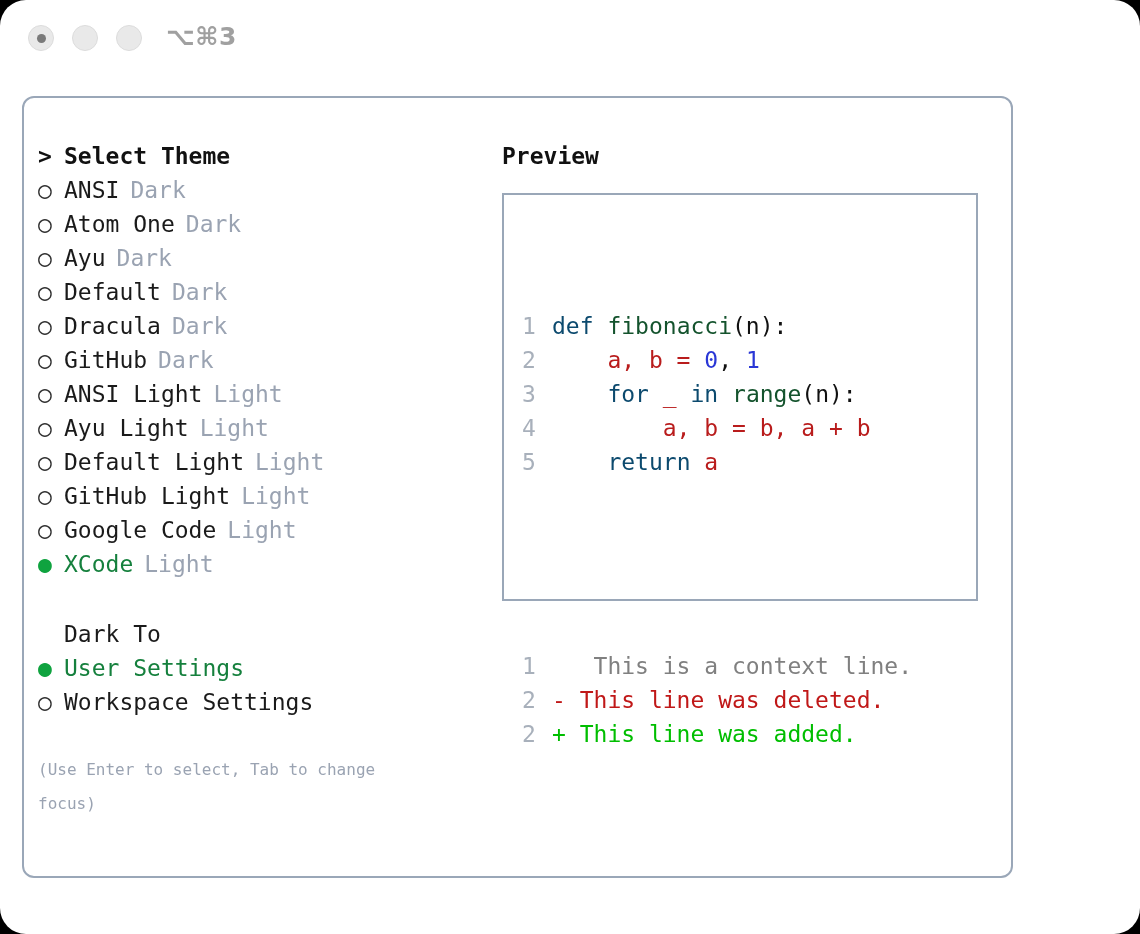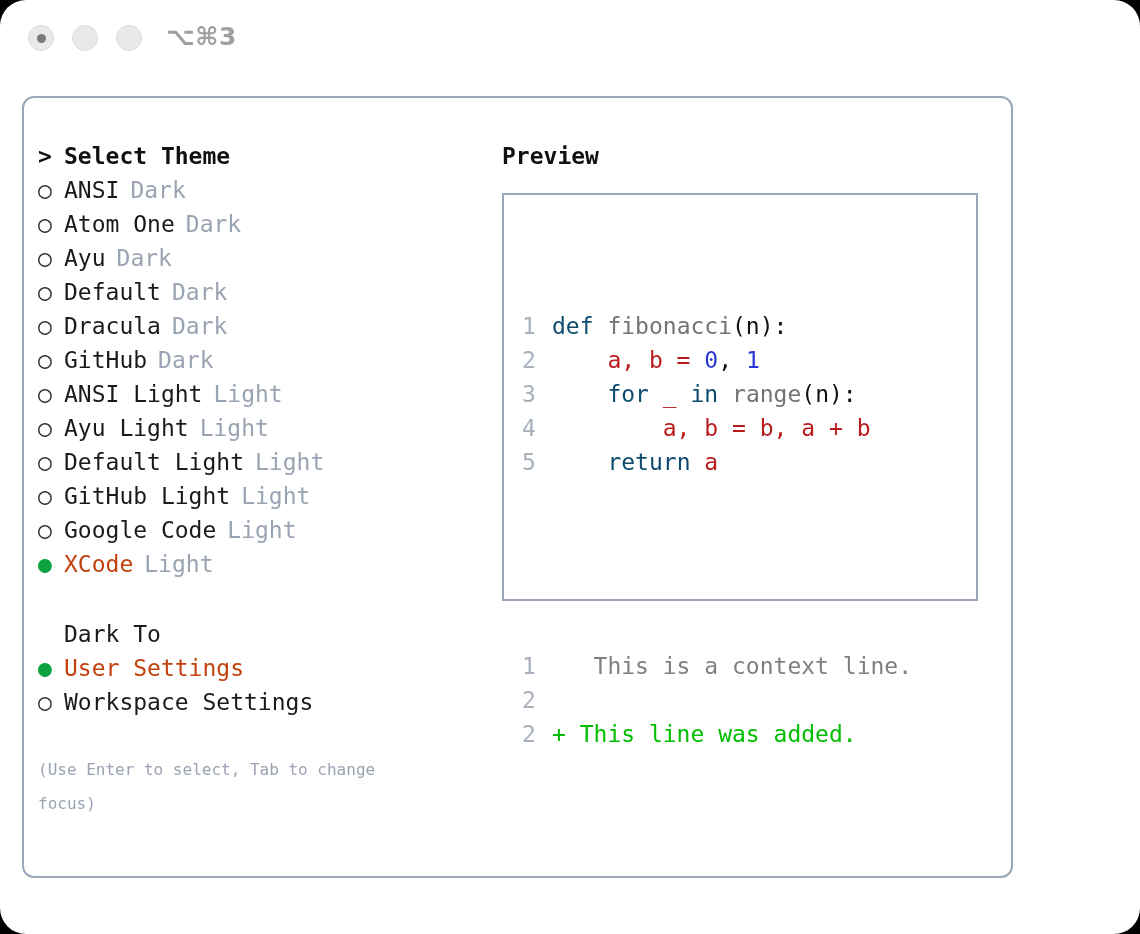--- a/index.html
+++ b/index.html
@@ -109,21 +109,21 @@
     font-size: 23px;
     line-height: 1;
   }
   .marker.caret { color: #111111; font-weight: bold; }
   .marker.hollow { color: #333333; }
   .marker.filled { color: #0fa33f; }
   .marker.blank { color: transparent; }
 
   .row-title { font-weight: normal; }
   .row-title.header { font-weight: bold; color: #111111; }
-  .row-title.selected { color: #c2410c; }
+  .row-title.selected { color: #15803d; }
   .row-variant {
     color: #9aa3b2;
     margin-left: 11px;
   }
   .section-gap { height: 36px; }
 
   .hint {
     margin-top: 30px;
     font-size: 16px;
     color: #9aa3b2;
@@ -158,21 +158,21 @@
   .ln {
     display: inline-block;
     width: 30px;
     flex: 0 0 30px;
     color: #a8b0bb;
     text-align: left;
   }
   .blank-line { height: 34px; }
 
   .k-kw   { color: #0c4a6e; }
-  .k-fn   { color: #737373; }
+  .k-fn   { color: #14532d; }
   .k-num  { color: #2a37d6; }
   .k-pun  { color: #111111; }
   .k-var  { color: #b91c1c; }
 
   .d-ctx  { color: #808080; }
   .d-del  { color: #c01818; }
   .d-add  { color: #00be00; }
 </style>
 </head>
 <body>
@@ -283,19 +283,19 @@
       <div class="hint">(Use Enter to select, Tab to change focus)</div>
     </div>
 
     <div class="col-right">
       <div class="preview-label">Preview</div>
 
       <div class="preview-box">
         <div class="code-area">
           <div id="code-lines"><div class="code-line"><span class="ln">1</span><span><span class="k-kw">def </span><span class="k-fn">fibonacci</span><span class="k-pun">(n):</span></span></div><div class="code-line"><span class="ln">2</span><span><span class="k-var">    a, b = </span><span class="k-num">0</span><span class="k-pun">, </span><span class="k-num">1</span></span></div><div class="code-line"><span class="ln">3</span><span><span class="k-pun">    </span><span class="k-kw">for</span><span class="k-var"> _ </span><span class="k-kw">in</span><span class="k-var"> </span><span class="k-fn">range</span><span class="k-pun">(n):</span></span></div><div class="code-line"><span class="ln">4</span><span><span class="k-var">        a, b = b, a + b</span></span></div><div class="code-line"><span class="ln">5</span><span><span class="k-pun">    </span><span class="k-kw">return</span><span class="k-var"> a</span></span></div></div>
           <div class="blank-line"></div>
-          <div id="diff-lines"><div class="code-line"><span class="ln">1</span><span class="d-ctx">   This is a context line.</span></div><div class="code-line"><span class="ln">2</span></div><div class="code-line"><span class="ln">2</span><span class="d-add">+ This line was added.</span></div></div>
+          <div id="diff-lines"><div class="code-line"><span class="ln">1</span><span class="d-ctx">   This is a context line.</span></div><div class="code-line"><span class="ln">2</span><span class="d-del">- This line was deleted.</span></div><div class="code-line"><span class="ln">2</span><span class="d-add">+ This line was added.</span></div></div>
         </div>
       </div>
     </div>
 
   </div>
 </div>
 
 </body></html>

